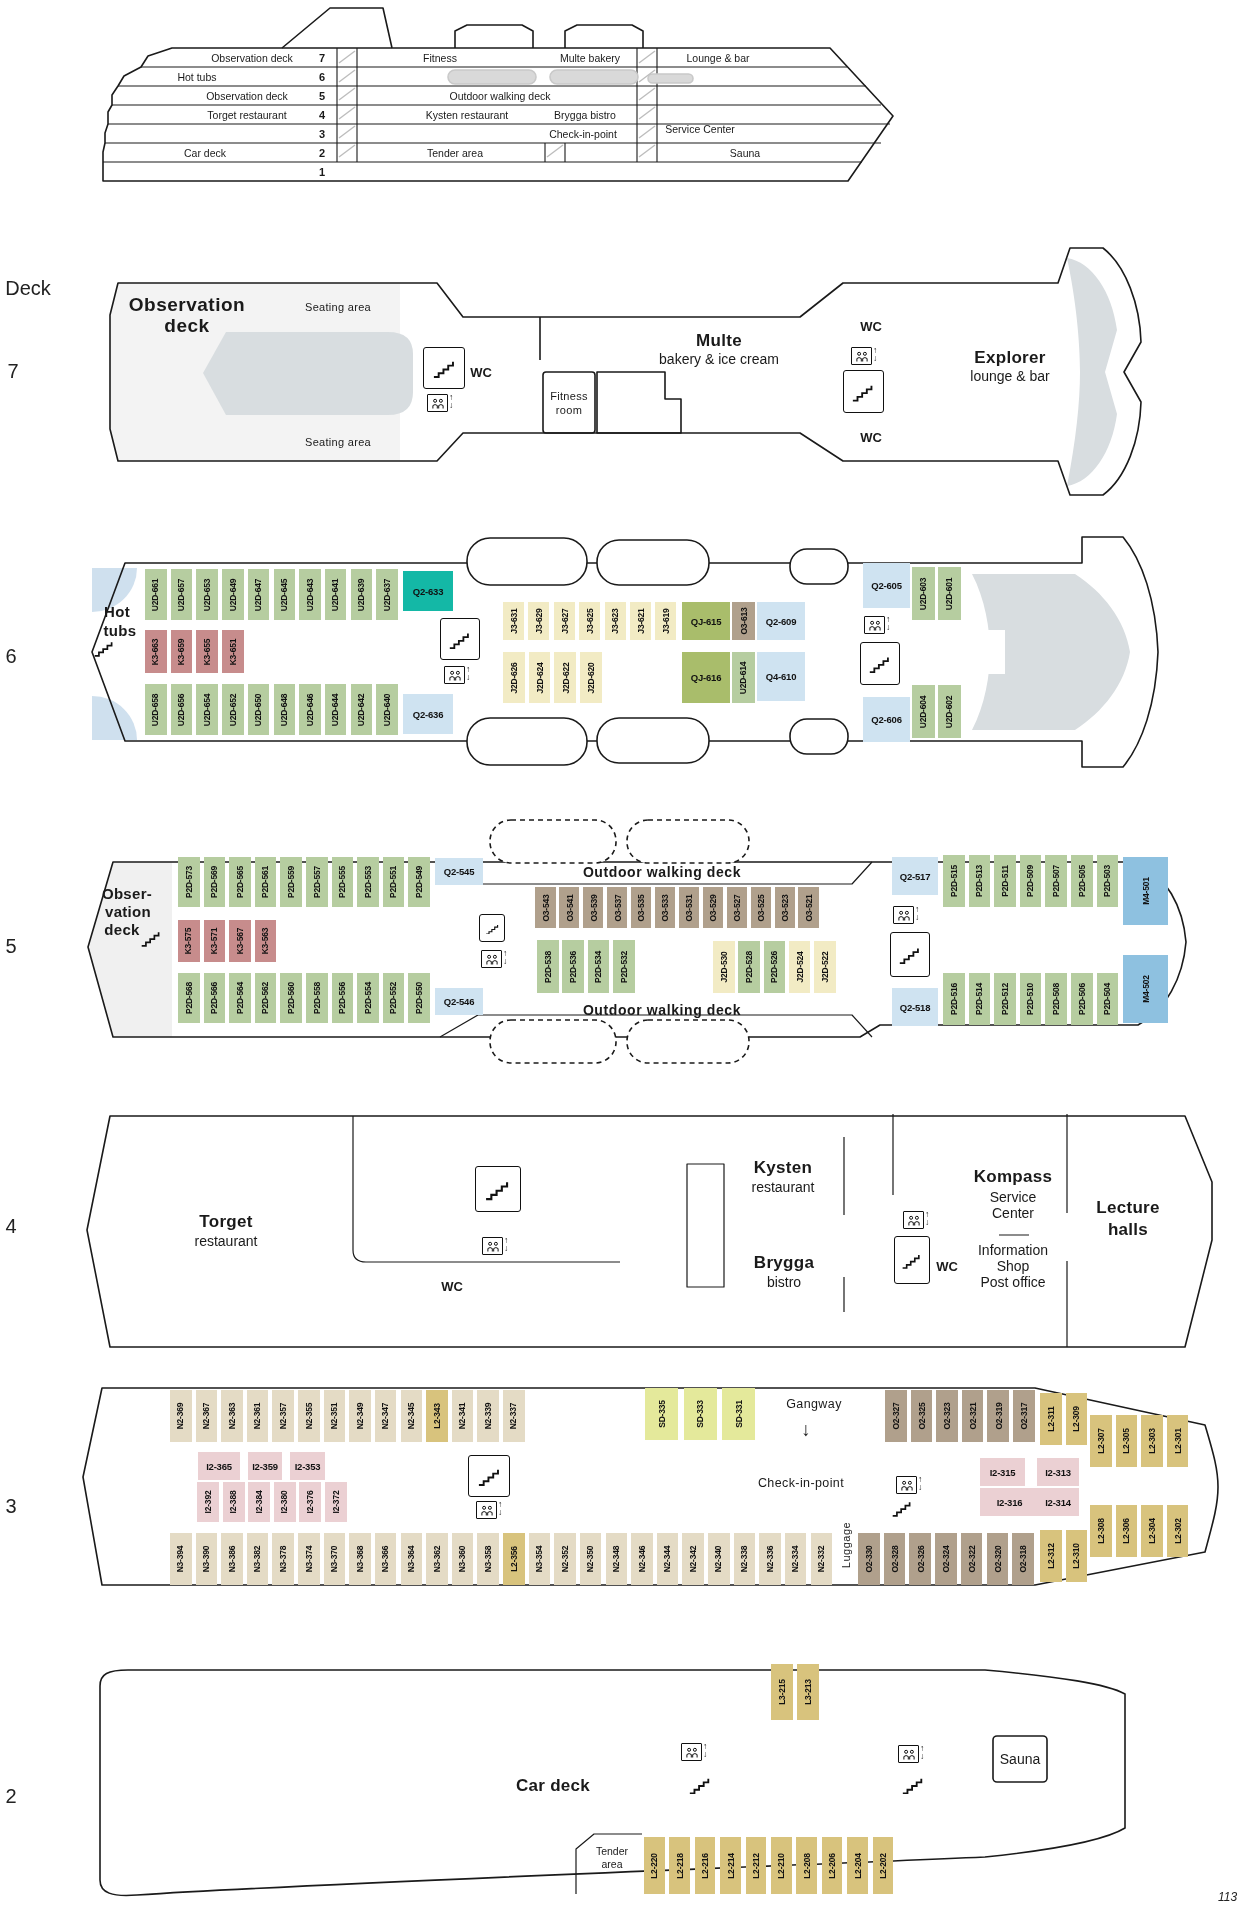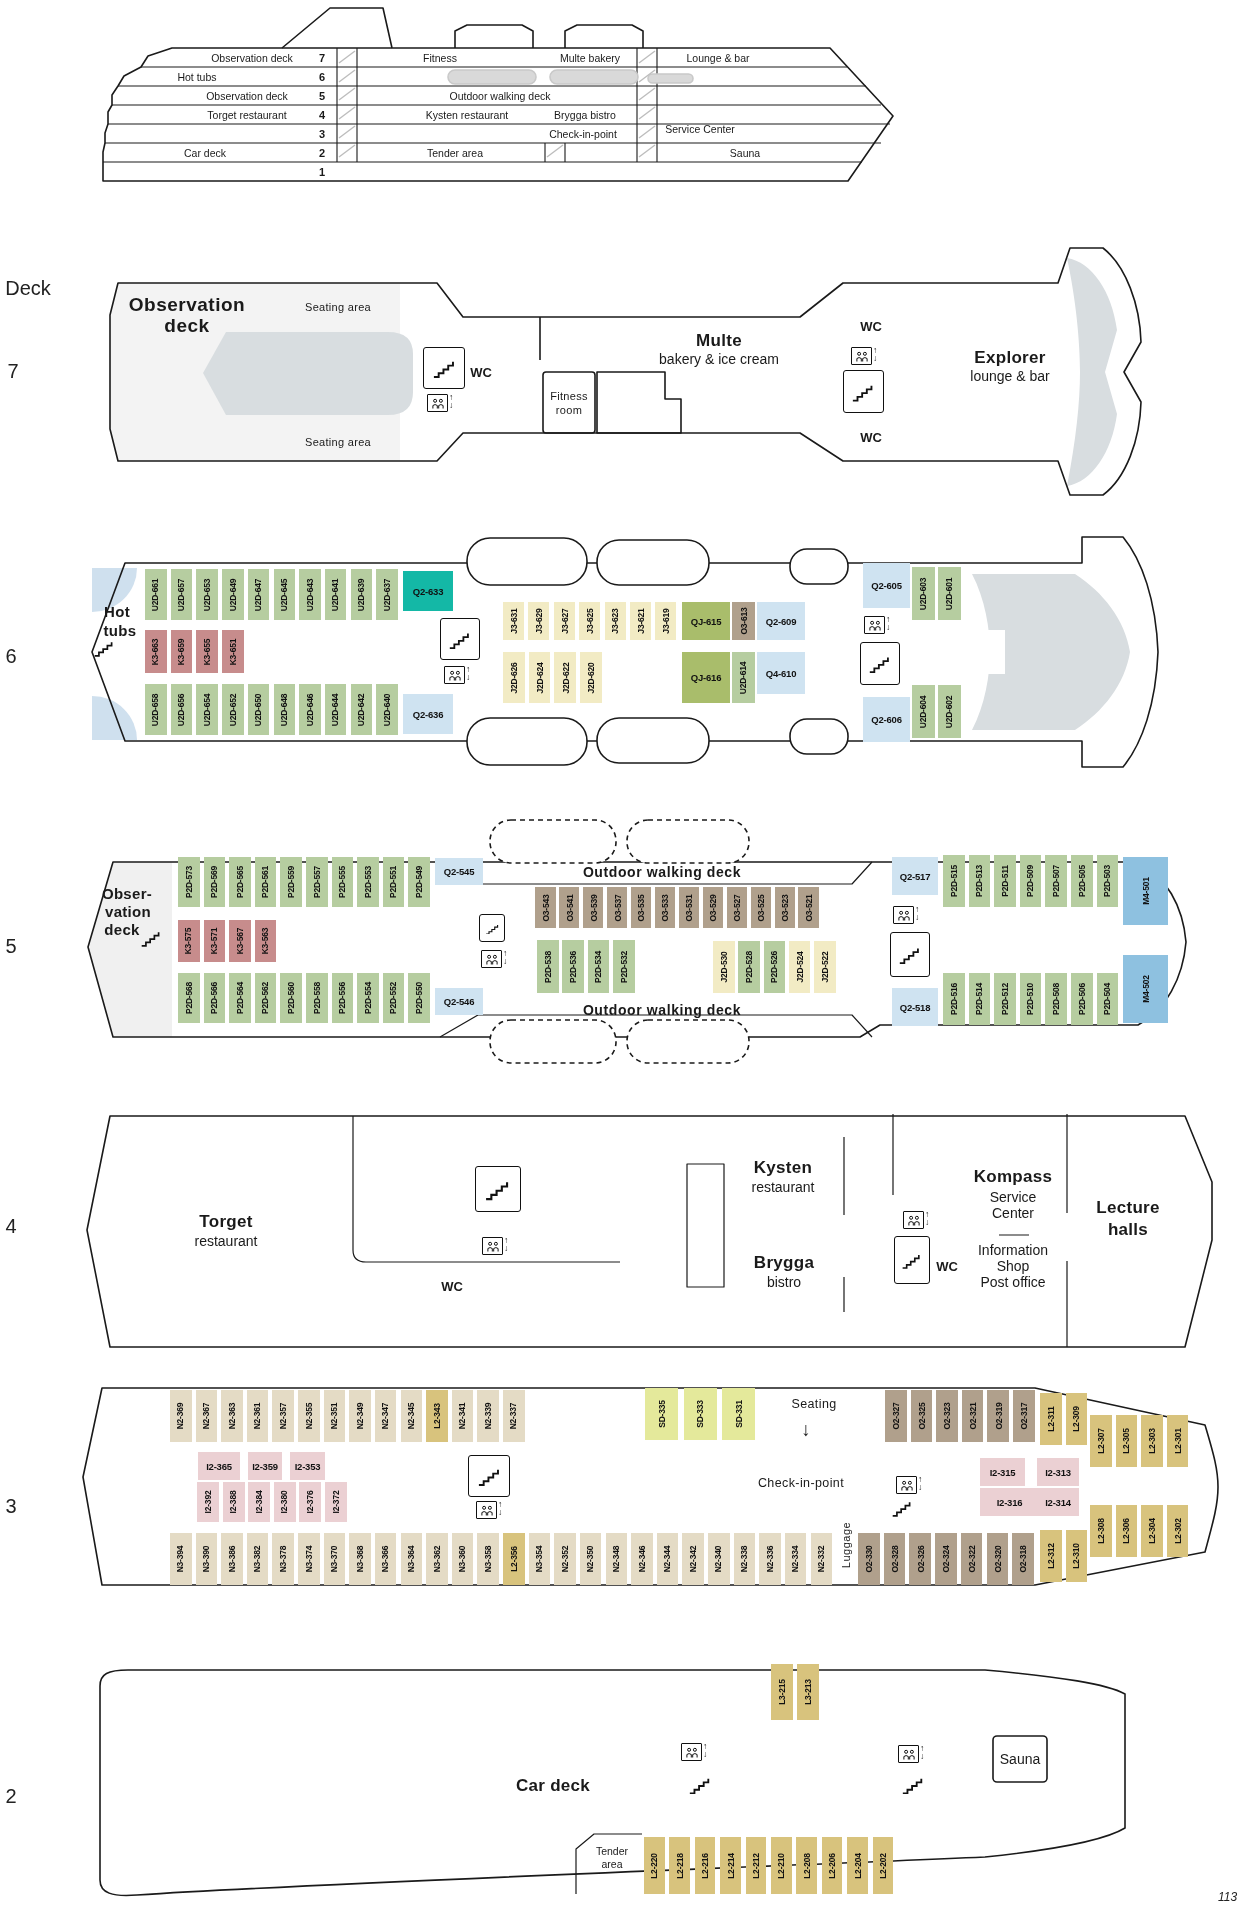--- a/index.html
+++ b/index.html
@@ -313,21 +313,21 @@
       </div>
       <div class="tile h" style="left: 682px; top: 602px; width: 48px; height: 38px; background: rgb(169, 189, 107);">
         <span>QJ-615</span>
       </div>
       <div class="tile h" style="left: 757px; top: 602px; width: 48px; height: 38px; background: rgb(207, 227, 241);">
         <span>Q2-609</span>
       </div>
       <div class="tile h" style="left: 682px; top: 652px; width: 48px; height: 51px; background: rgb(169, 189, 107);">
         <span>QJ-616</span>
       </div>
-      <div class="tile h" style="left: 757px; top: 652px; width: 48px; height: 42px; background: rgb(207, 227, 241);">
+      <div class="tile h" style="left: 757px; top: 652px; width: 48px; height: 49px; background: rgb(207, 227, 241);">
         <span>Q4-610</span>
       </div>
       <div class="tile h" style="left: 863px; top: 563px; width: 47px; height: 45px; background: rgb(207, 227, 241);">
         <span>Q2-605</span>
       </div>
       <div class="tile h" style="left: 863px; top: 697px; width: 47px; height: 45px; background: rgb(207, 227, 241);">
         <span>Q2-606</span>
       </div>
       <div class="txt t-h3" style="left: 117px; top: 611px;">Hot</div>
       <div class="txt t-h3" style="left: 120px; top: 630px;">tubs</div>
@@ -900,21 +900,21 @@
       </div>
       <div class="tile h" style="left: 980px; top: 1488px; width: 59px; height: 28px; background: rgb(235, 208, 211);">
         <span>I2-316</span>
       </div>
       <div class="tile h" style="left: 1037px; top: 1458px; width: 42px; height: 28px; background: rgb(235, 208, 211);">
         <span>I2-313</span>
       </div>
       <div class="tile h" style="left: 1037px; top: 1488px; width: 42px; height: 28px; background: rgb(235, 208, 211);">
         <span>I2-314</span>
       </div>
-      <div class="txt t-label" style="left: 814px; top: 1404px;">Seating</div>
+      <div class="txt t-label" style="left: 814px; top: 1404px;">Gangway</div>
       <div class="txt t-label" style="left: 801px; top: 1483px;">Check-in-point</div>
       <div class="txt t-vert" style="left: 846px; top: 1545px;">Luggage</div>
       <div class="txt t-arrow" style="left: 806px; top: 1430px;">↓</div>
       <div class="stairbox" style="left: 468px; top: 1455px; width: 40px; height: 40px;">
         <svg width="24.8" height="21.08" viewBox="0 0 26 22">
           <path d="M2,21 h5 v-4 h5 v-4 h5 v-4 h5 v-4" fill="none" stroke="#111" stroke-width="2"></path>
         </svg>
       </div>
       <div class="elev" style="left: 476px; top: 1501px;">
         <div class="elev-box">

